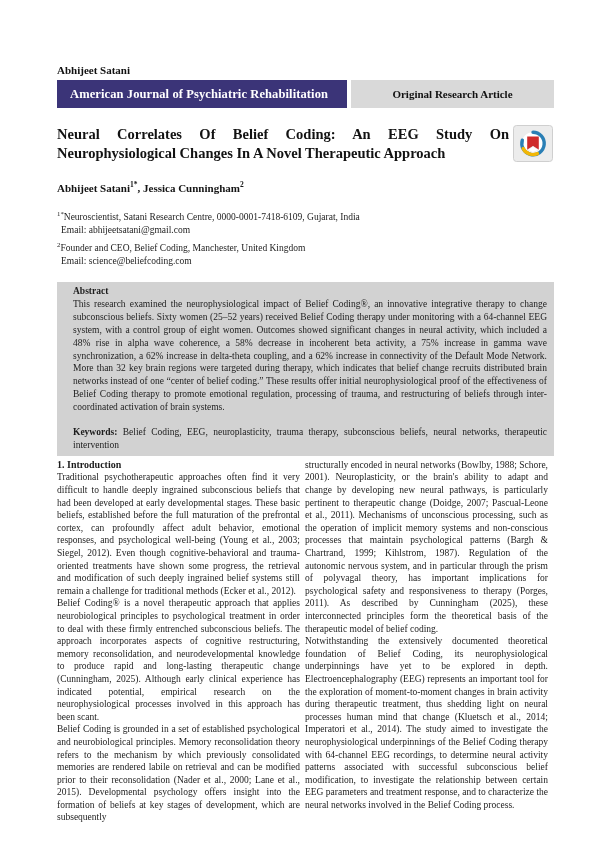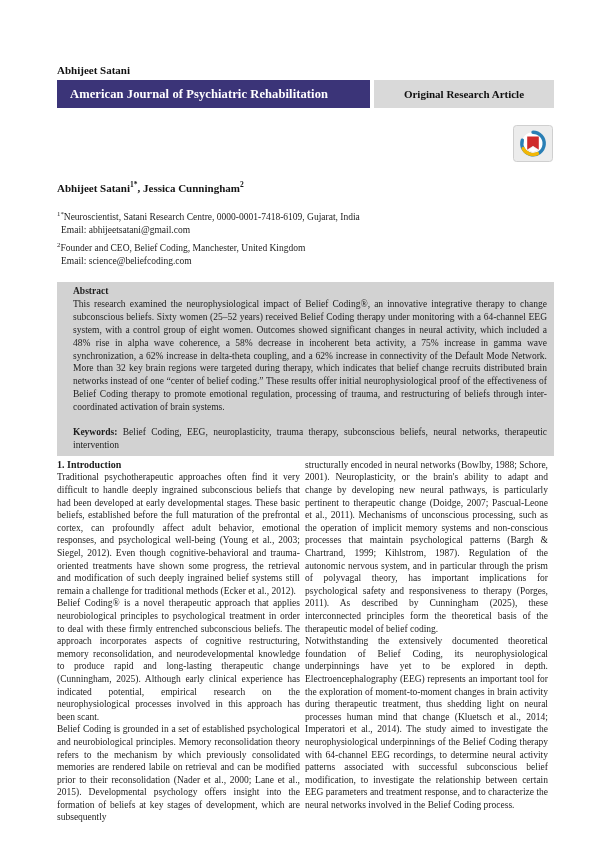--- a/index.html
+++ b/index.html
@@ -6,21 +6,21 @@
   .page {
     position:relative; width:600px; height:850px; background:#ffffff;
     font-family:"Liberation Serif", serif; color:#1c1c1c; overflow:hidden;
   }
   .content { position:absolute; left:57px; top:25px; width:497px;margin-top:39px; }
 
   .running-author { font-size:11px; font-weight:bold; color:#111; margin-bottom:4px; }
 
   .banner { display:flex; height:28px; margin-bottom:17px; }
   .banner-left {
-    box-sizing:border-box; width:313px; background:#3b3478; color:#ffffff;
+    box-sizing:border-box; width:290px; background:#3b3478; color:#ffffff;
     font-size:12.5px; font-weight:bold; display:flex; align-items:center;
     padding-left:13px; letter-spacing:0.1px;
   }
   .banner-gap { width:4px; background:#ffffff; }
   .banner-right {
     flex:1; background:#d9d9d9; color:#111; font-size:11px; font-weight:bold;
     display:flex; align-items:center; justify-content:center;
   }
 
   .title-row { position:relative; margin-bottom:13px; min-height:42px; }
@@ -70,20 +70,21 @@
 
     <div class="running-author">Abhijeet Satani</div>
 
     <div class="banner">
       <div class="banner-left">American Journal of Psychiatric Rehabilitation</div>
       <div class="banner-gap"></div>
       <div class="banner-right">Original Research Article</div>
     </div>
 
     <div class="title-row">
+      <div class="article-title">Neural Correlates Of Belief Coding: An EEG Study On Neurophysiological Changes In A Novel Therapeutic Approach</div>
       <span class="journal-logo">
         <svg width="40" height="37" viewBox="0 0 40 37" xmlns="http://www.w3.org/2000/svg">
           <rect x="0.5" y="0.5" width="39" height="36" rx="3" fill="#ececec" stroke="#cfcfcf"></rect>
           <circle cx="20" cy="18.5" r="11.2" fill="#ffffff"></circle>
           <path d="M 20 7.3 A 11.2 11.2 0 1 1 9.3 15.2" fill="none" stroke="#2a7fb5" stroke-width="3.4" stroke-linecap="round"></path>
           <path d="M 10.2 23.6 A 11.2 11.2 0 0 0 24.4 28.6" fill="none" stroke="#f2b705" stroke-width="3.4" stroke-linecap="round"></path>
           <path d="M 14.2 11.5 h 11.6 v 13.4 l -5.8 -3.6 l -5.8 3.6 z" fill="#cf2b2b"></path>
           <path d="M 14.2 24.9 l 5.8 -3.6 l 5.8 3.6 l -5.8 2.6 z" fill="#ffffff" stroke="#d8d8d8" stroke-width="0.5"></path>
         </svg>
       </span>

